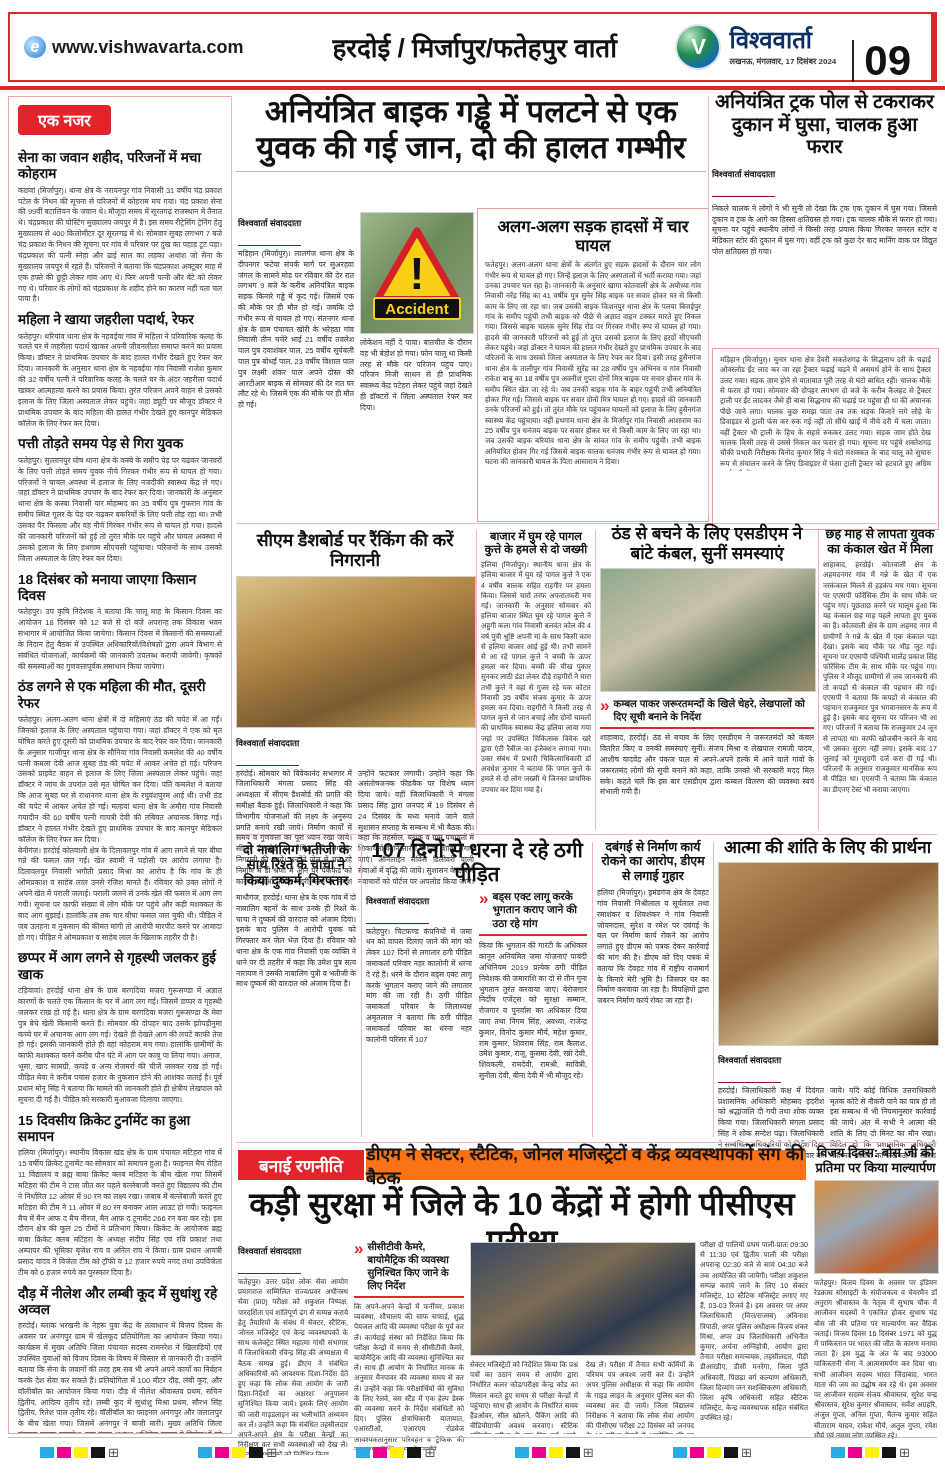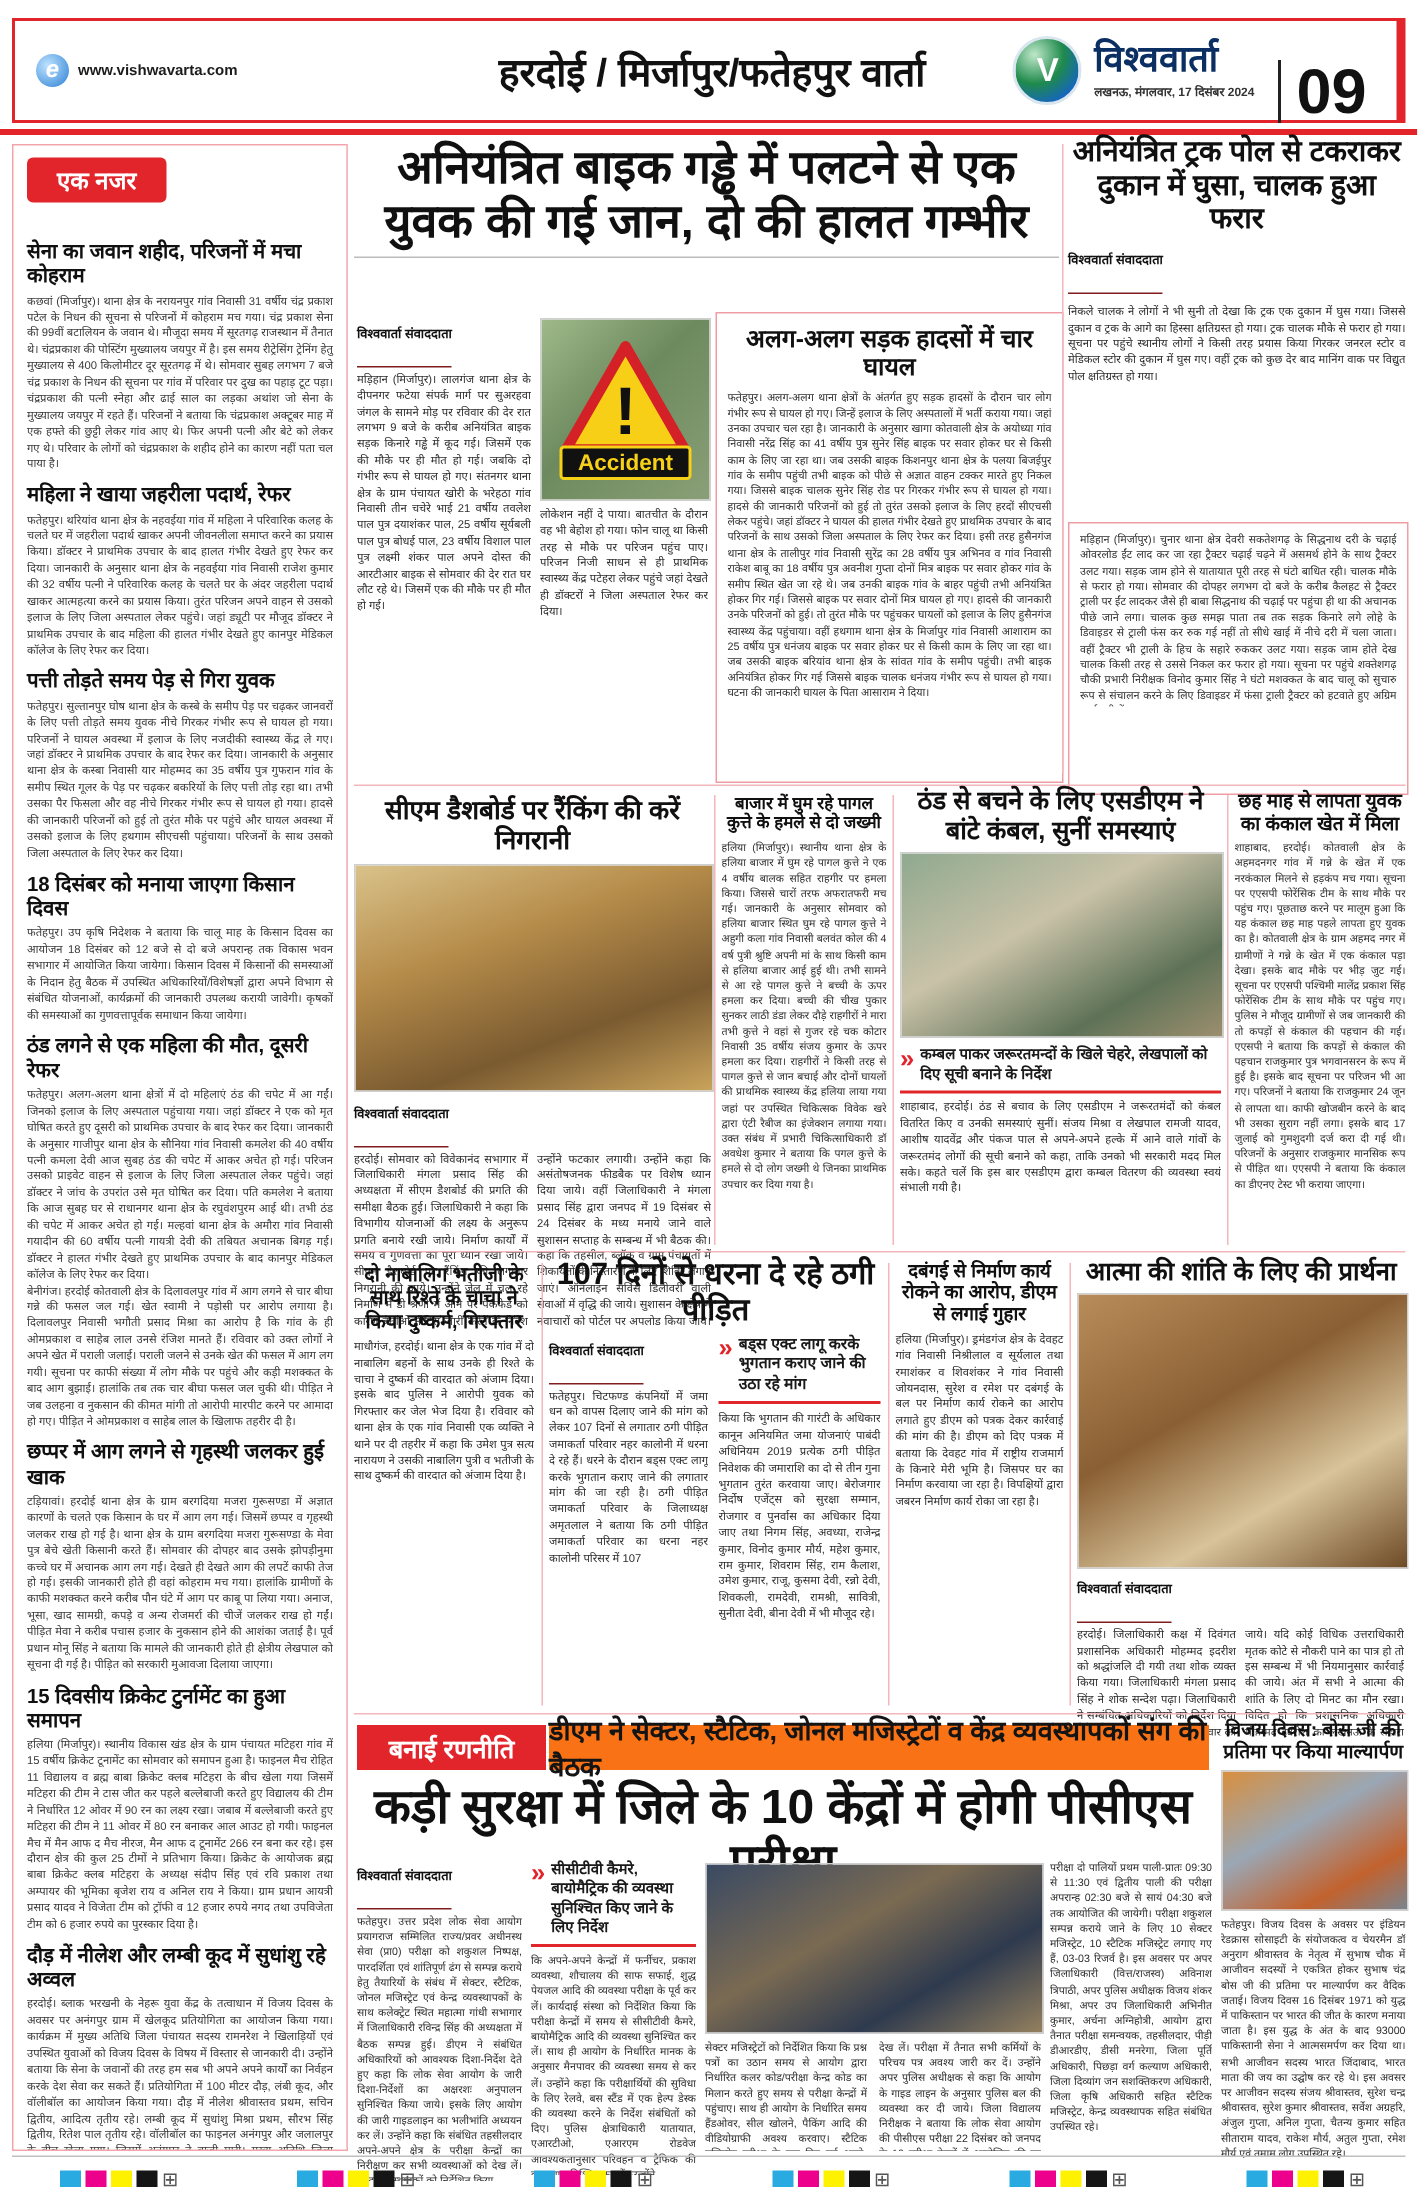--- a/index.html
+++ b/index.html
@@ -4,21 +4,21 @@
 <style>
   html,body{margin:0;padding:0;background:#ffffff;}
   .page{position:relative;width:945px;height:1473px;background:#fff;overflow:hidden;
         font-family:"Liberation Sans","DejaVu Sans",sans-serif;color:#222;}
   .abs{position:absolute;}
   
   .mast{border:2px solid #e2242b;border-right:6px solid #e2242b;display:flex;align-items:center;background:#fff;}
   .mast-url{display:flex;align-items:center;gap:6px;padding-left:14px;width:250px;}
   .e-icon{width:22px;height:22px;border-radius:50%;background:radial-gradient(circle at 35% 35%,#bfe3ff,#2a7fd4);
           color:#fff;font-weight:bold;font-style:italic;font-size:16px;display:flex;align-items:center;justify-content:center;}
-  .mast-url span.u{font-size:10px;font-weight:bold;color:#1b1b1b;}
+  .mast-url span.u{font-size:18px;font-weight:bold;color:#1b1b1b;}
   .mast-title{flex:1;text-align:center;font-size:26px;font-weight:bold;color:#111;}
   .brand{display:flex;align-items:center;gap:8px;padding-right:10px;}
   .brand-logo{width:42px;height:42px;border-radius:50%;background:radial-gradient(circle at 30% 25%,#bfe8c9,#1f8a4c 45%,#1565c0 80%);
           color:#fff;font-weight:bold;font-size:22px;display:flex;align-items:center;justify-content:center;border:2px solid #d9e6ef;}
   .brand-name{font-size:24px;font-weight:bold;color:#0c2f63;line-height:1;}
   .brand-ed{font-size:8px;font-weight:bold;color:#333;margin-top:3px;}
   .pageno{border-left:2px solid #222;font-size:42px;font-weight:bold;color:#111;padding:0 10px;margin-left:8px;line-height:1.0;margin-top:28px;}
   .redrule{background:#e2242b;}
   
   .hl{font-weight:bold;color:#101010;line-height:1.16;}
@@ -29,21 +29,21 @@
   .vrule{background:#f2b6bb;width:1px;}
   .hrule{background:#f2b6bb;height:1px;}
   .photo{position:relative;overflow:hidden;border:1px solid #cfcfcf;}
   .bullet-row{display:flex;gap:4px;align-items:flex-start;}
   .bullet-glyph{color:#e2242b;font-size:17px;font-weight:bold;line-height:1;}
   .bullet-text{font-size:10px;font-weight:bold;color:#1a1a1a;line-height:1.3;}
   .bullet-under{height:2px;background:#e2242b;margin-top:4px;}
   
   .sidebar{border:1.5px solid #f2a6ac;padding:8px 9px;overflow:hidden;}
   .sb-badge{display:inline-block;background:#e2242b;color:#fff;font-weight:bold;font-size:16px;
-            padding:4px 20px;border-radius:4px;margin-bottom:18px;}
+            padding:4px 20px;border-radius:4px;margin-bottom:8px;}
   .sb-h{font-size:13.6px;font-weight:bold;color:#101010;line-height:1.2;margin:7px 0 3px 0;}
   .sb-b{font-size:7.5px;line-height:1.45;color:#3a3a3a;text-align:justify;}
   
   .acc-wrap{background:linear-gradient(135deg,#9fb98a,#6d8a5e 45%,#8a9f77);display:flex;flex-direction:column;align-items:center;justify-content:center;}
   .acc-label{background:#111;color:#f7d117;font-weight:bold;font-size:15px;padding:1px 10px;border:2px solid #f7d117;border-radius:3px;margin-top:-8px;}
   
   .ph-truck{background:linear-gradient(140deg,#7a8b6a 0%,#b4a98c 40%,#4f6b52 70%,#8c6f4e 100%);}
   .ph-meet{background:linear-gradient(160deg,#d9c28a 0%,#b68c4a 35%,#7a5a30 70%,#caa45c 100%);}
   .ph-out{background:linear-gradient(150deg,#8fa98f 0%,#c9c2a8 40%,#5e7257 75%,#9c8f6e 100%);}
   .ph-office{background:linear-gradient(150deg,#b98d5a 0%,#8a5f33 40%,#d8c39a 70%,#6e4b27 100%);}

